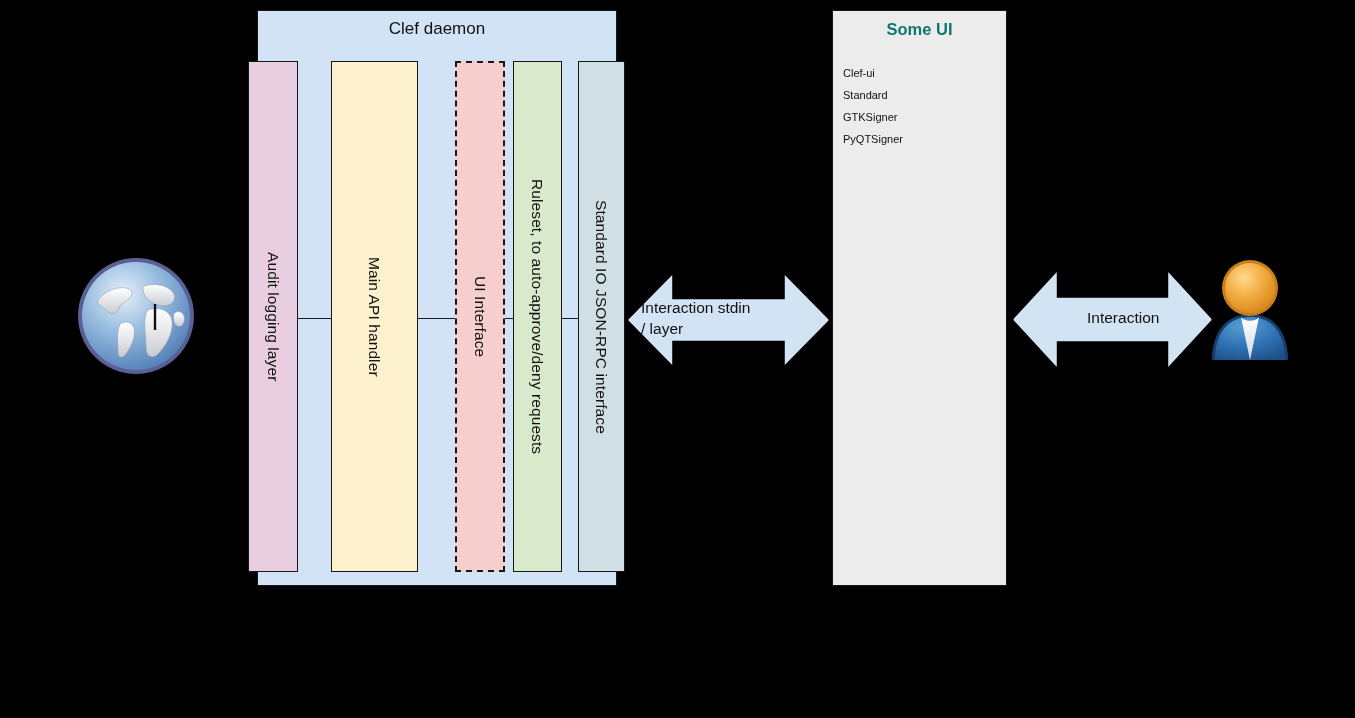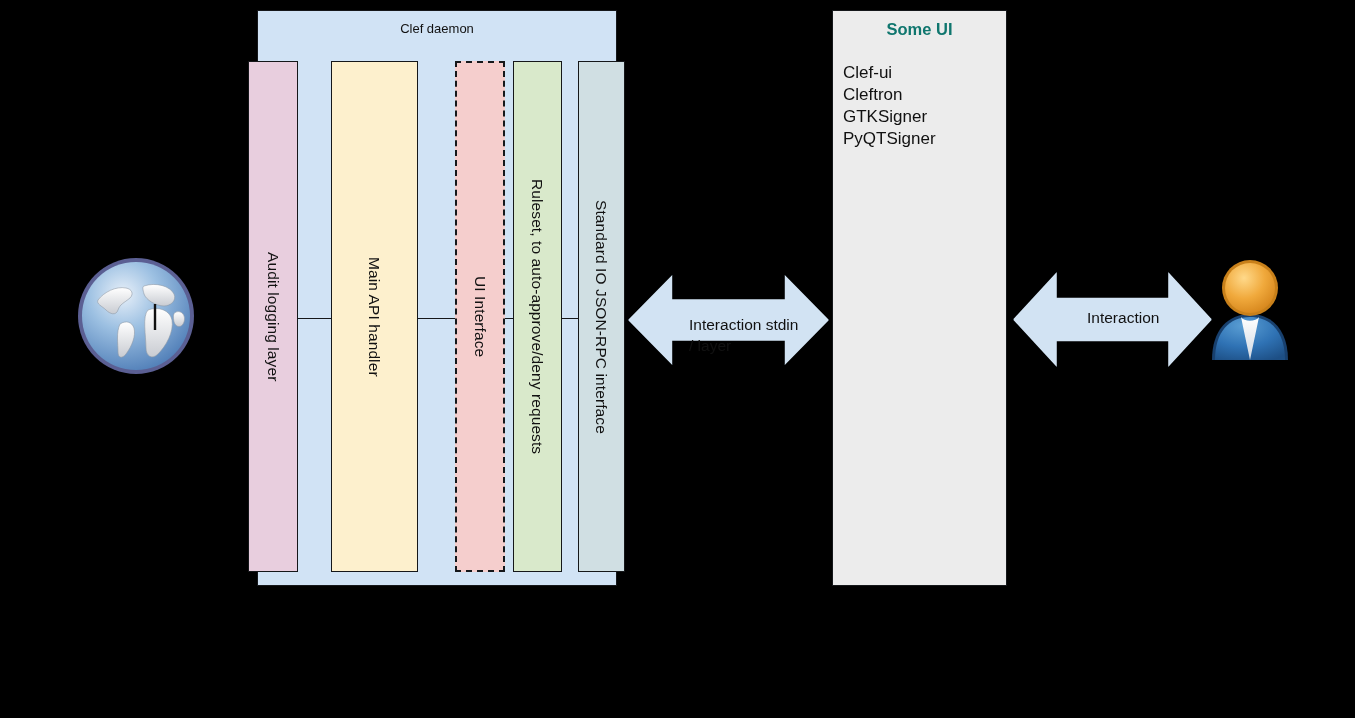--- a/index.html
+++ b/index.html
@@ -34,21 +34,21 @@
     background: #d1e3f5;
     border: 1px solid #15171a;
     box-sizing: border-box;
   }
   .daemon-title {
     position: absolute;
     left: 257px;
     top: 17px;
     width: 360px;
     text-align: center;
-    font-size: 13px;
+    font-size: 17px;
     line-height: 24px;
     color: #111111;
   }
 
   
   .layer {
     position: absolute;
     box-sizing: border-box;
     border: 1px solid #15171a;
     top: 61px;
@@ -104,21 +104,21 @@
     width: 197px;
     height: 93px;
     clip-path: polygon(0% 50%, 22% 0%, 22% 27%, 78% 27%, 78% 0%, 100% 50%, 78% 100%, 78% 73%, 22% 73%, 22% 100%);
   }
   .arrow-label {
     position: absolute;
     font-size: 15.5px;
     line-height: 21px;
     color: #111111;
   }
-  .arrow-label-1 { left: 689px; top: 297px; width: 170px; margin-top: 17px; }
+  .arrow-label-1 { left: 641px; top: 297px; width: 170px; }
   .arrow-label-2 { left: 1087px; top: 307px; width: 170px; }
 
   
   .someui-box {
     position: absolute;
     left: 832px;
     top: 10px;
     width: 175px;
     height: 576px;
     background: #ececec;
@@ -136,21 +136,21 @@
     color: #0f766e;
     font-weight: bold;
   }
   .someui-list {
     position: absolute;
     left: 843px;
     top: 62px;
     width: 160px;
   }
   .someui-list div {
-    font-size: 17px;
+    font-size: 11px;
     line-height: 22px;
     color: #111111;
     white-space: nowrap;
   }
 
   
   .globe {
     position: absolute;
     left: 74px;
     top: 254px;
@@ -225,21 +225,21 @@
   <div class="arrow arrow-1"></div>
   <div class="arrow-label arrow-label-1">
     <div>Interaction stdin</div>
     <div>/ layer</div>
   </div>
 
   <div class="someui-box"></div>
   <div class="someui-title">Some UI</div>
   <div class="someui-list">
     <div>Clef-ui</div>
-    <div>Cleftron</div>
+    <div>Standard</div>
     <div>GTKSigner</div>
     <div>PyQTSigner</div>
   </div>
 
   <div class="arrow arrow-2"></div>
   <div class="arrow-label arrow-label-2">
     <div>Interaction</div>
   </div>
 
   <div class="user-icon">

